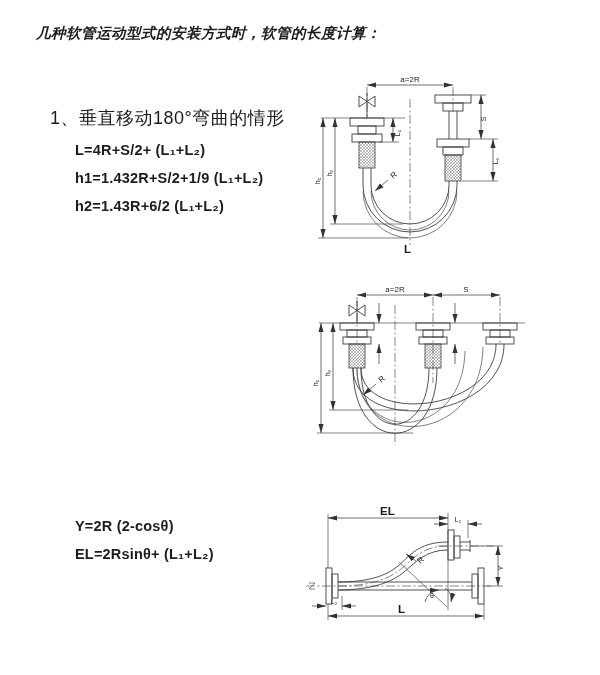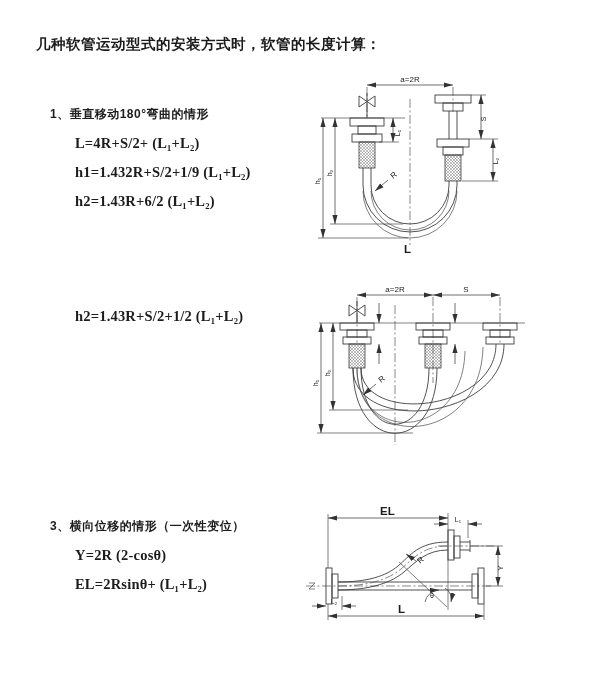--- a/index.html
+++ b/index.html
@@ -2,29 +2,29 @@
 <html><head>
 <meta charset="utf-8">
 <style>
   html,body{margin:0;padding:0;}
   body{
     width:600px;height:675px;background:#ffffff;position:relative;
     font-family:"Liberation Sans","DejaVu Sans",sans-serif;color:#1c1c1c;
     overflow:hidden;
   }
   .page-title{
-    position:absolute;left:36px;top:35px;
-    font-size:14.5px;font-weight:bold;letter-spacing:.5px;white-space:nowrap;
+    position:absolute;left:36px;top:24px;
+    font-size:14.5px;font-weight:bold;letter-spacing:.5px;white-space:nowrap;font-style:italic;
   }
   .section{position:absolute;left:50px;}
   .sec1{top:106px;}
   .sec2{top:308px;}
   .sec3{top:518px;}
-  .sec-heading{font-size:12px;font-weight:bold;letter-spacing:.5px;margin:0 0 12px 0;white-space:nowrap;}
-  .formula{font-size:14.5px;font-weight:bold;margin:0 0 12px 0;padding-left:25px;white-space:nowrap;letter-spacing:.2px;font-family:Liberation Serif, serif;}
+  .sec-heading{font-size:18px;font-weight:normal;letter-spacing:.5px;margin:0 0 12px 0;white-space:nowrap;}
+  .formula{font-size:14.5px;font-weight:bold;margin:0 0 12px 0;padding-left:25px;white-space:nowrap;letter-spacing:.2px;}
   .dsvg{position:absolute;}
   .d1{left:313px;top:73px;}
   .d2{left:313px;top:283px;}
   .d3{left:298px;top:498px;}
   svg .ln{stroke:#3d3d3d;stroke-width:.9;fill:none;}
   svg .thin{stroke:#4a4a4a;stroke-width:.7;fill:none;}
   svg .dim{stroke:#3d3d3d;stroke-width:.75;fill:none;}
   svg .cl{stroke:#555;stroke-width:.7;fill:none;stroke-dasharray:9 2.5 2 2.5;}
   svg text{fill:#1c1c1c;font-family:"Liberation Sans","DejaVu Sans",sans-serif;}
   .lblS{font-size:7px;}
@@ -37,25 +37,23 @@
 <div class="page-title">几种软管运动型式的安装方式时，软管的长度计算：</div>
 
 <div class="section sec1">
   <div class="sec-heading">1、垂直移动180°弯曲的情形</div>
   <div class="formula">L=4R+S/2+ (L₁+L₂)</div>
   <div class="formula">h1=1.432R+S/2+1/9 (L₁+L₂)</div>
   <div class="formula">h2=1.43R+6/2 (L₁+L₂)</div>
 </div>
 
 <div class="section sec2">
-  <div class="formula">h2=1.43R+S/2+1/2 (L₁+L₂)</div>
 </div>
 
 <div class="section sec3">
-  <div class="sec-heading">3、横向位移的情形（一次性变位）</div>
   <div class="formula">Y=2R (2-cosθ)</div>
   <div class="formula">EL=2Rsinθ+ (L₁+L₂)</div>
 </div>
 
 <svg class="dsvg d1" width="240" height="188" viewBox="0 0 240 188">
   <defs>
     <marker id="ar1" viewBox="0 0 8 6" markerWidth="9" markerHeight="7" refX="8" refY="3" orient="auto-start-reverse" markerUnits="userSpaceOnUse">
       <path d="M8,3 L0,0.7 L0,5.3 Z" fill="#333"></path>
     </marker>
     <pattern id="mesh1" patternUnits="userSpaceOnUse" width="3" height="3">

